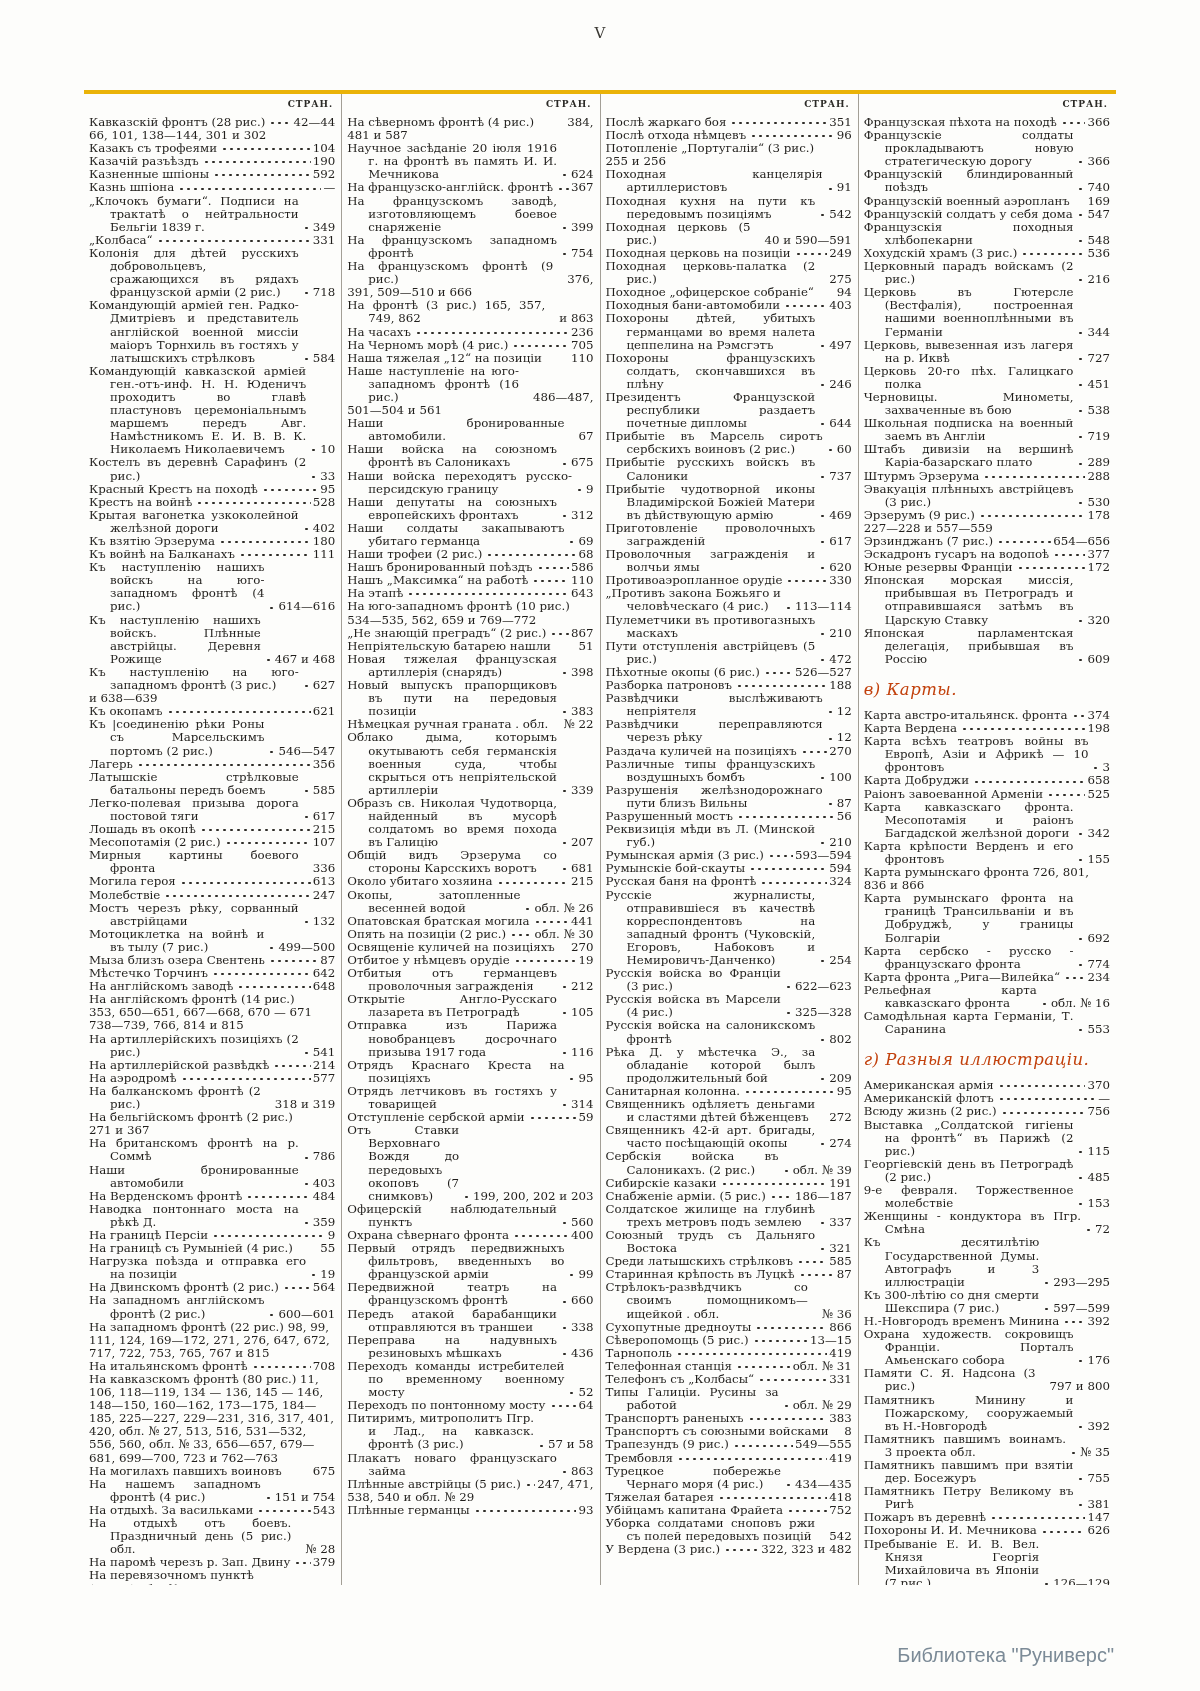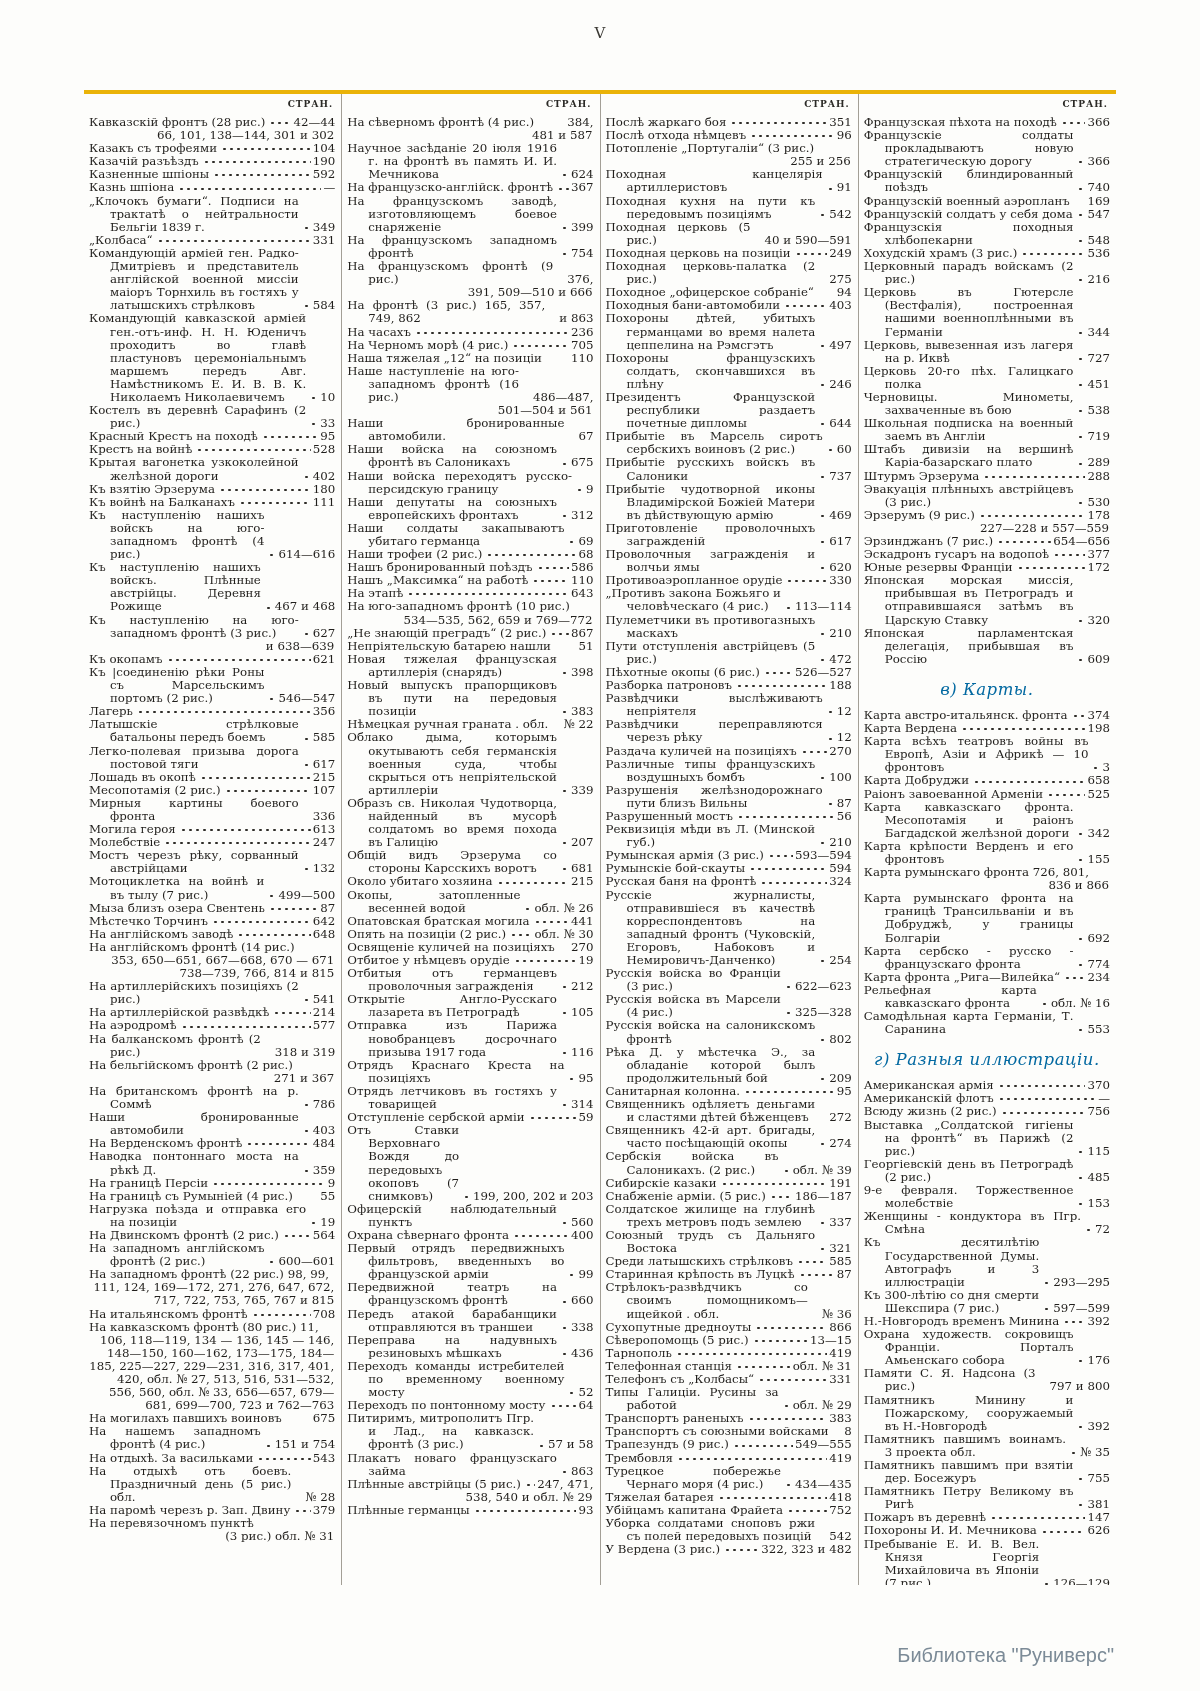--- a/index.html
+++ b/index.html
@@ -37,22 +37,22 @@
   }
   .leader {
     flex: 1 1 8px; min-width: 8px; height: 10px;
     margin: 0 2px 1px 4px; align-self: flex-end;
     background-image: radial-gradient(circle, #2e2c28 1.05px, rgba(0,0,0,0) 1.35px);
     background-size: 7px 10px; background-position: left bottom;
     background-repeat: repeat-x;
   }
   .leader.nodots { background: none; }
   .pg { flex: 0 0 auto; white-space: nowrap; text-align: right; }
-  .xl { text-align: right; padding-right: 1px; }
-  .sec-h { text-align: center; color: #0369a1; }
+  .xl { padding-right: 1px; }
+  .sec-h { color: #c2410c; }
   .sec-i {
     font-style: italic; font-size: 16.5px;
     margin: 14px 0 10px; letter-spacing: 0.5px;
   }
   .footer {
     position: absolute; right: 86px; bottom: 24px;
     font-family: "Liberation Sans", sans-serif;
     font-size: 20px; color: #7c8b97;
   }
 </style>
@@ -111,20 +111,27 @@
           </div>
           <div class="entry">
             <div class="l1">
               <span class="txt">„Колбаса“</span>
               <span class="leader"></span>
               <span class="pg">331</span>
             </div>
           </div>
           <div class="entry">
             <div class="l1">
+              <span class="txt">Колонія для дѣтей русскихъ добровольцевъ, сражающихся въ рядахъ французской арміи (2 рис.)</span>
+              <span class="leader"></span>
+              <span class="pg">718</span>
+            </div>
+          </div>
+          <div class="entry">
+            <div class="l1">
               <span class="txt">Командующій арміей ген. Радко-Дмитріевъ и представитель англійской военной миссіи маіоръ Торнхиль въ гостяхъ у латышскихъ стрѣлковъ</span>
               <span class="leader"></span>
               <span class="pg">584</span>
             </div>
           </div>
           <div class="entry">
             <div class="l1">
               <span class="txt">Командующій кавказской арміей ген.-отъ-инф. Н. Н. Юденичъ проходитъ во главѣ пластуновъ церемоніальнымъ маршемъ передъ Авг. Намѣстникомъ Е. И. В. В. К. Николаемъ Николаевичемъ</span>
               <span class="leader"></span>
               <span class="pg">10</span>

